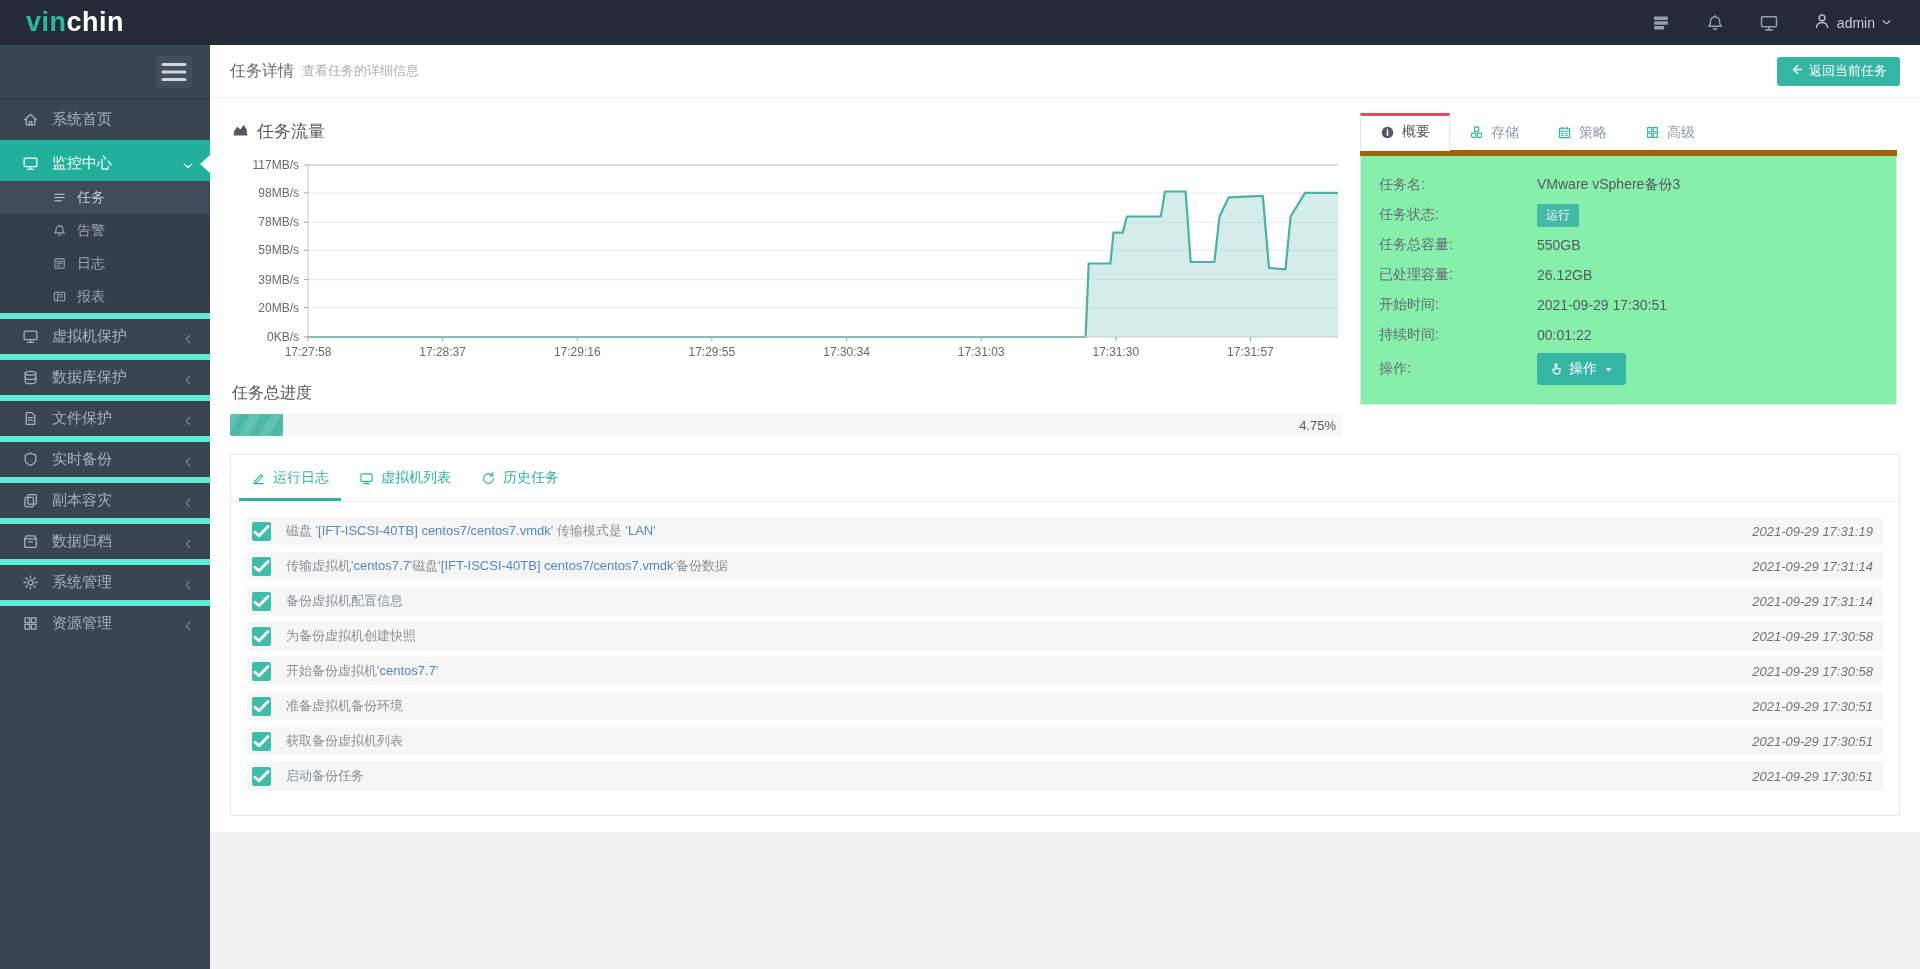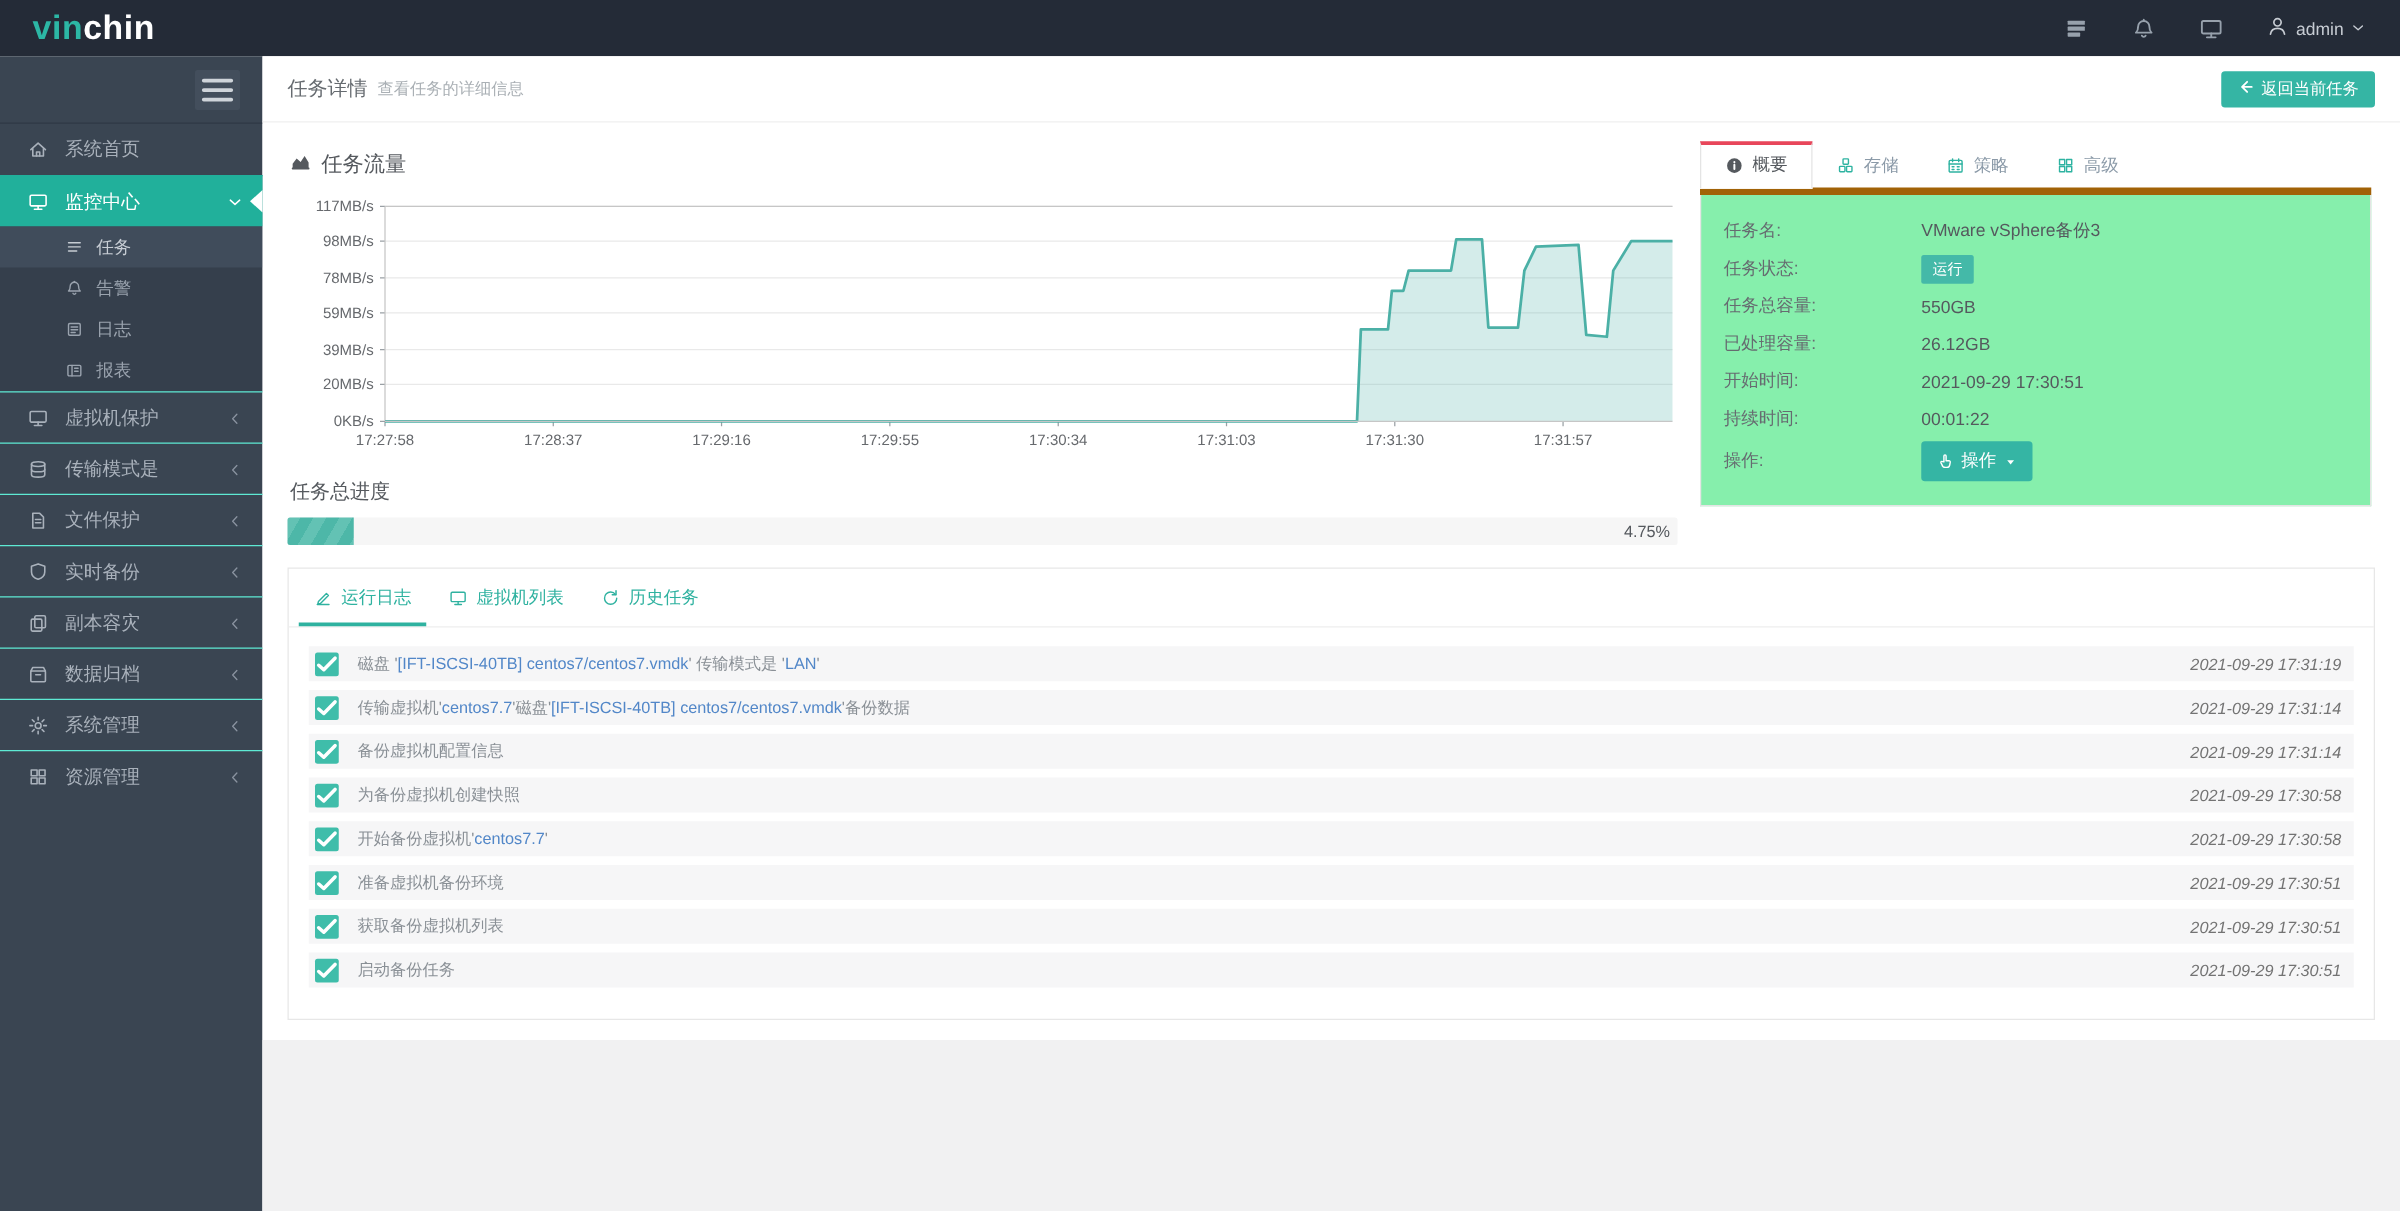--- a/index.html
+++ b/index.html
@@ -18,21 +18,21 @@
   
   .layout { display:flex; height:924px; }
   .sidebar { width:210px; background:#3a4552; flex:none; display:flex; flex-direction:column; }
   .side-top { height:54px; display:flex; align-items:center; justify-content:flex-end;
      padding-right:18px; border-bottom:1px solid #2f3845; }
   .hamburger { width:36px; height:32px; background:#434e5c; border:none; border-radius:2px;
      color:#cfd4da; display:flex; align-items:center; justify-content:center; cursor:pointer; }
   .hamburger svg { width:18px; height:18px; }
 
   .nav-item { height:41px; display:flex; align-items:center; padding:0 16px 0 22px;
-     color:#a9b1bb; font-size:15px; cursor:pointer; border-top:1px solid #5eead4; position:relative; }
+     color:#a9b1bb; font-size:15px; cursor:pointer; border-top:6px solid #5eead4; position:relative; }
   .nav-item:first-child { border-top:none; }
   .nav-item .ni-ic { width:17px; height:17px; margin-right:13px; flex:none; }
   .nav-item .ni-ic svg { width:17px; height:17px; }
   .nav-item .ni-caret { margin-left:auto; width:12px; height:12px; color:#8a93a0; }
   .nav-item.active { background:#21b09b; color:#ffffff; border-top-color:#21b09b; }
   .nav-item.active .ni-caret { color:#fff; }
   .nav-notch { position:absolute; right:0; top:50%; transform:translateY(-50%);
      width:0; height:0; border-top:9px solid transparent; border-bottom:9px solid transparent;
      border-right:10px solid #ffffff; }
   .submenu { background:#353f4c; }
@@ -218,21 +218,21 @@
           <span class="ni-caret"><svg viewBox="0 0 16 16" fill="none" stroke="currentColor" stroke-width="1.2" stroke-linecap="round" stroke-linejoin="round" style="width:100%;height:100%">
               <path d="M10 3.2 5.5 8l4.5 4.8" stroke-width="1.4"></path>
             </svg></span>
         </div>
         <div class="nav-item">
           <span class="ni-ic"><svg viewBox="0 0 16 16" fill="none" stroke="currentColor" stroke-width="1.2" stroke-linecap="round" stroke-linejoin="round" style="width:100%;height:100%">
               <ellipse cx="8" cy="4" rx="5" ry="1.8"></ellipse>
               <path d="M3 4v8c0 1 2.2 1.8 5 1.8s5-.8 5-1.8V4"></path>
               <path d="M3 8c0 1 2.2 1.8 5 1.8S13 9 13 8"></path>
             </svg></span>
-          <span>传输模式是</span>
+          <span>数据库保护</span>
           <span class="ni-caret"><svg viewBox="0 0 16 16" fill="none" stroke="currentColor" stroke-width="1.2" stroke-linecap="round" stroke-linejoin="round" style="width:100%;height:100%">
               <path d="M10 3.2 5.5 8l4.5 4.8" stroke-width="1.4"></path>
             </svg></span>
         </div>
         <div class="nav-item">
           <span class="ni-ic"><svg viewBox="0 0 16 16" fill="none" stroke="currentColor" stroke-width="1.2" stroke-linecap="round" stroke-linejoin="round" style="width:100%;height:100%">
               <path d="M4 2.5h5.2L12 5.3V13.5H4z"></path>
               <path d="M6 7.2h4M6 9.6h4"></path>
             </svg></span>
           <span>文件保护</span>

